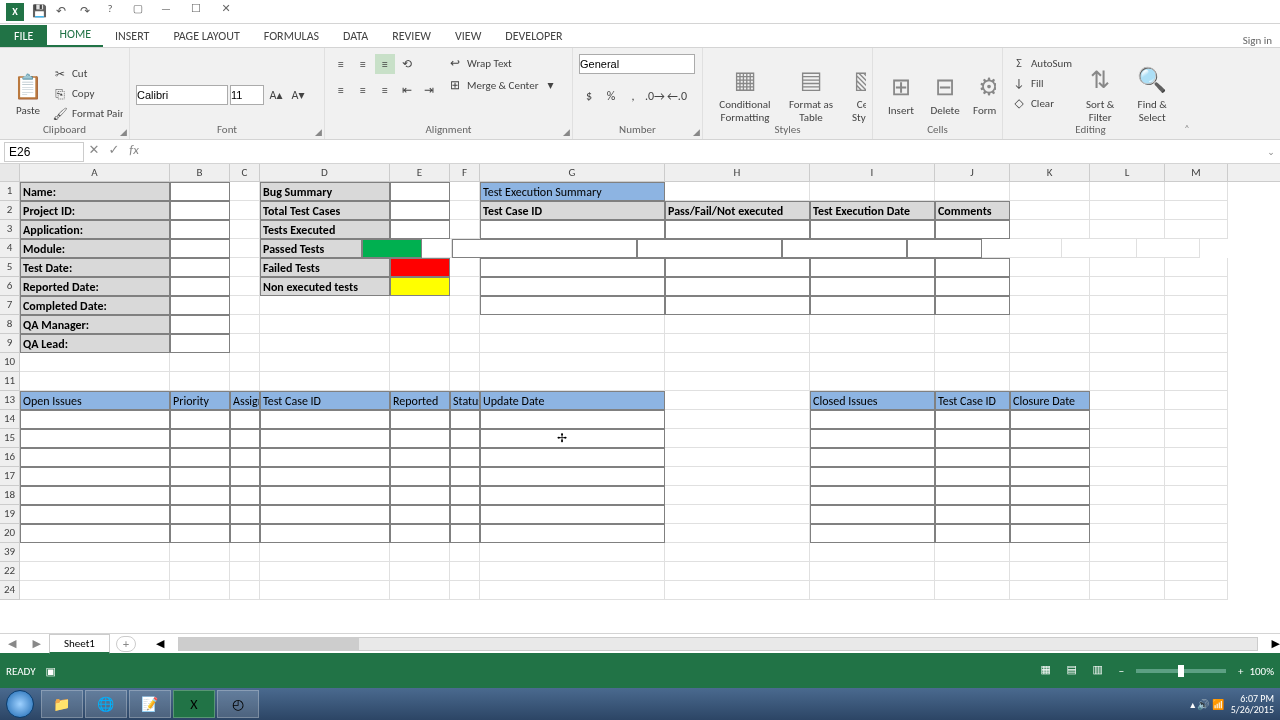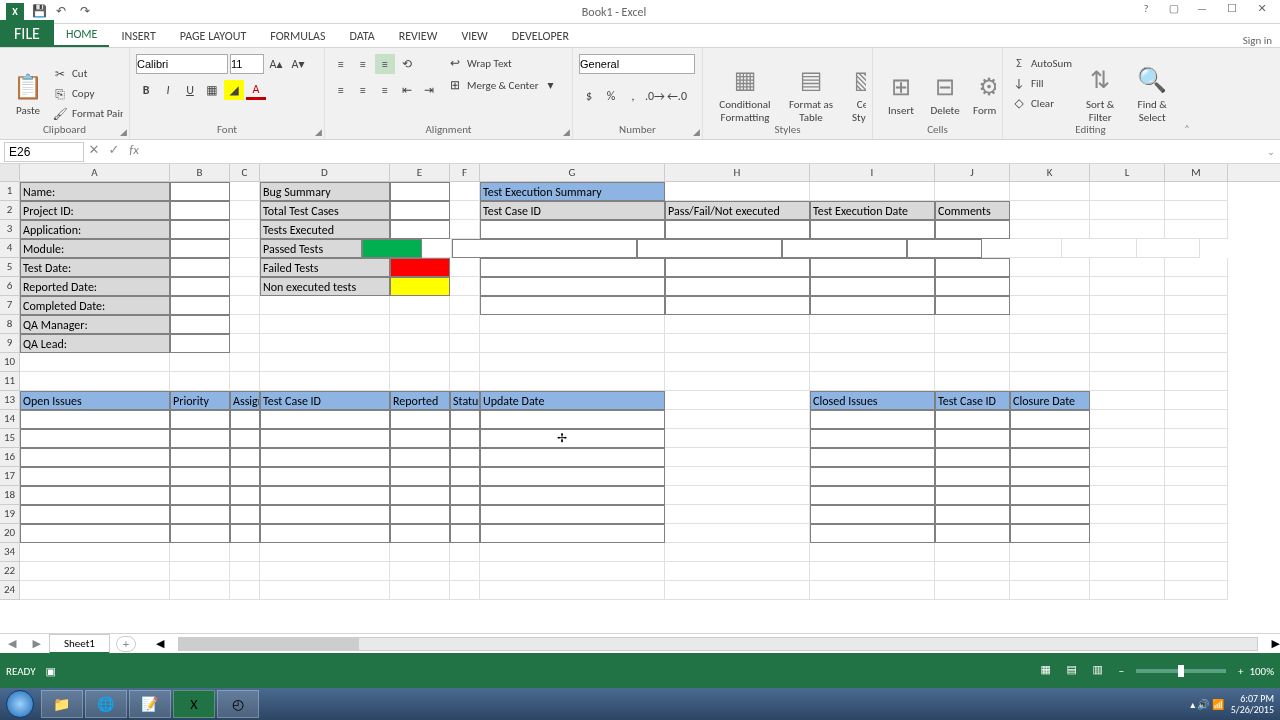--- a/index.html
+++ b/index.html
@@ -9,21 +9,21 @@
 .titlebar { height: 24px; background: #fff; display: flex; align-items: center; border-bottom: 1px solid #d4d4d4; }
 .titlebar .excel-icon { width: 18px; height: 18px; background: #217346; margin-left: 6px; display: flex; align-items: center; justify-content: center; color: #fff; font-size: 10px; font-weight: bold; }
 .titlebar .qat { display: flex; gap: 8px; margin-left: 8px; align-items: center; }
 .titlebar .qat-icon { width: 16px; height: 16px; color: #555; font-size: 12px; }
 .titlebar .title { flex: 1; text-align: center; color: #666; font-size: 12px; }
 .titlebar .win-controls { display: flex; gap: 2px; margin-right: 4px; }
 .titlebar .win-btn { width: 28px; height: 20px; text-align: center; color: #666; font-size: 11px; }
 
 
 .ribbon-tabs { height: 24px; background: #fff; display: flex; align-items: flex-end; border-bottom: 1px solid #d4d4d4; }
-.ribbon-tabs .file-tab { background: #217346; color: #fff; padding: 4px 14px; font-size: 16px; }
+.ribbon-tabs .file-tab { background: #217346; color: #fff; padding: 4px 14px; font-size: 12px; }
 .ribbon-tabs .tab { padding: 4px 12px; font-size: 12px; color: #444; }
 .ribbon-tabs .tab.active { color: #217346; border-bottom: 2px solid #217346; }
 .ribbon-tabs .right { margin-left: auto; margin-right: 8px; color: #666; font-size: 11px; }
 
 
 .ribbon { height: 92px; background: #f1f1f1; display: flex; border-bottom: 1px solid #d4d4d4; }
 .ribbon-group { border-right: 1px solid #e0e0e0; display: flex; flex-direction: column; padding: 2px 6px; position: relative; }
 .ribbon-group .group-label { text-align: center; font-size: 11px; color: #666; height: 14px; position: absolute; bottom: 2px; left: 0; right: 0; }
 .ribbon-group .launcher { position: absolute; right: 2px; bottom: 2px; font-size: 9px; color: #888; }
 .ribbon-body { flex: 1; display: flex; overflow: hidden; }
@@ -44,21 +44,21 @@
 
 
 .grid-area { position: relative; overflow: hidden; height: 469px; }
 .col-headers { display: flex; height: 18px; background: #f0f0f0; border-bottom: 1px solid #ccc; }
 .select-all { width: 20px; background: #e8e8e8; border-right: 1px solid #ccc; }
 .col-h { border-right: 1px solid #ccc; text-align: center; font-size: 11px; color: #444; line-height: 18px; background: #efefef; }
 .rows { position: relative; }
 .row { display: flex; height: 19px; }
 .row-h { width: 20px; background: #efefef; border-right: 1px solid #ccc; border-bottom: 1px solid #ccc; text-align: center; font-size: 11px; color: #444; line-height: 18px; }
 .cell { border-right: 1px solid #e0e0e0; border-bottom: 1px solid #e0e0e0; font-size: 12px; padding: 0 2px; line-height: 18px; overflow: hidden; white-space: nowrap; font-family: Calibri, sans-serif; background: #fff; }
-.hdr-gray { background: #d9d9d9; border: 1px solid #808080 !important; }
+.hdr-gray { background: #d9d9d9; border: 1px solid #808080 !important; font-weight: bold; }
 .hdr-blue { background: #8db4e2; border: 1px solid #808080 !important; }
 .bordered { border: 1px solid #808080 !important; background: #fff; }
 .green-fill { background: #00b050 !important; border: 1px solid #808080 !important; }
 .red-fill { background: #ff0000 !important; border: 1px solid #808080 !important; }
 .yellow-fill { background: #ffff00 !important; border: 1px solid #808080 !important; }
 .cursor { position: absolute; font-size: 12px; color: #000; }
 
 
 .sheet-tabs { height: 20px; display: flex; align-items: center; border-top: 1px solid #d4d4d4; background: #fff; font-size: 11px; }
 .sheet-nav { padding: 0 8px; color: #888; }
@@ -85,21 +85,20 @@
 </head>
 <body>
 
 <div class="titlebar">
   <div class="excel-icon">X</div>
   <div class="qat">
     <span class="qat-icon">💾</span>
     <span class="qat-icon">↶</span>
     <span class="qat-icon">↷</span>
   </div>
-  <div class="title">Book1 - Excel</div>
   <span class="win-btn">?</span>
   <span class="win-btn">▢</span>
   <div class="win-controls">
     <span class="win-btn">—</span>
     <span class="win-btn">☐</span>
     <span class="win-btn">✕</span>
   </div>
 </div>
 
 <div class="ribbon-tabs">
@@ -136,21 +135,21 @@
             <span class="ico">🖌</span>
             <span>Format Painter</span>
           </div>
       </div>
     </div>
     <div class="group-label">Clipboard</div>
     <div class="launcher">◢</div>
   </div>
 
   <div class="ribbon-group" style="width:195px">
-    <div class="ribbon-body" style="flex-direction:column;gap:4px;padding-top:4px">
+    <div class="ribbon-body" style="flex-direction:row;gap:4px;padding-top:4px">
       <div class="font-row">
         <input class="font-select" style="width: 92px;" value="Calibri">
         <input class="font-select" style="width: 34px;" value="11">
         <span class="icon-btn">A▴</span>
         <span class="icon-btn">A▾</span>
       </div>
       <div class="font-row">
         <span class="icon-btn" style="font-weight:bold">B</span>
         <span class="icon-btn" style="font-style:italic">I</span>
         <span class="icon-btn" style="text-decoration:underline">U</span>
@@ -602,21 +601,21 @@
         <div class="cell bordered" style="width: 30px;"></div>
         <div class="cell bordered" style="width: 185px;"></div>
         <div class="cell" style="width: 145px;"></div>
         <div class="cell bordered" style="width: 125px;"></div>
         <div class="cell bordered" style="width: 75px;"></div>
         <div class="cell bordered" style="width: 80px;"></div>
         <div class="cell" style="width: 75px;"></div>
         <div class="cell" style="width: 63px;"></div>
       </div>
       <div class="row">
-        <div class="row-h">34</div>
+        <div class="row-h">39</div>
         <div class="cell" style="width: 150px;"></div>
         <div class="cell" style="width: 60px;"></div>
         <div class="cell" style="width: 30px;"></div>
         <div class="cell" style="width: 130px;"></div>
         <div class="cell" style="width: 60px;"></div>
         <div class="cell" style="width: 30px;"></div>
         <div class="cell" style="width: 185px;"></div>
         <div class="cell" style="width: 145px;"></div>
         <div class="cell" style="width: 125px;"></div>
         <div class="cell" style="width: 75px;"></div>

